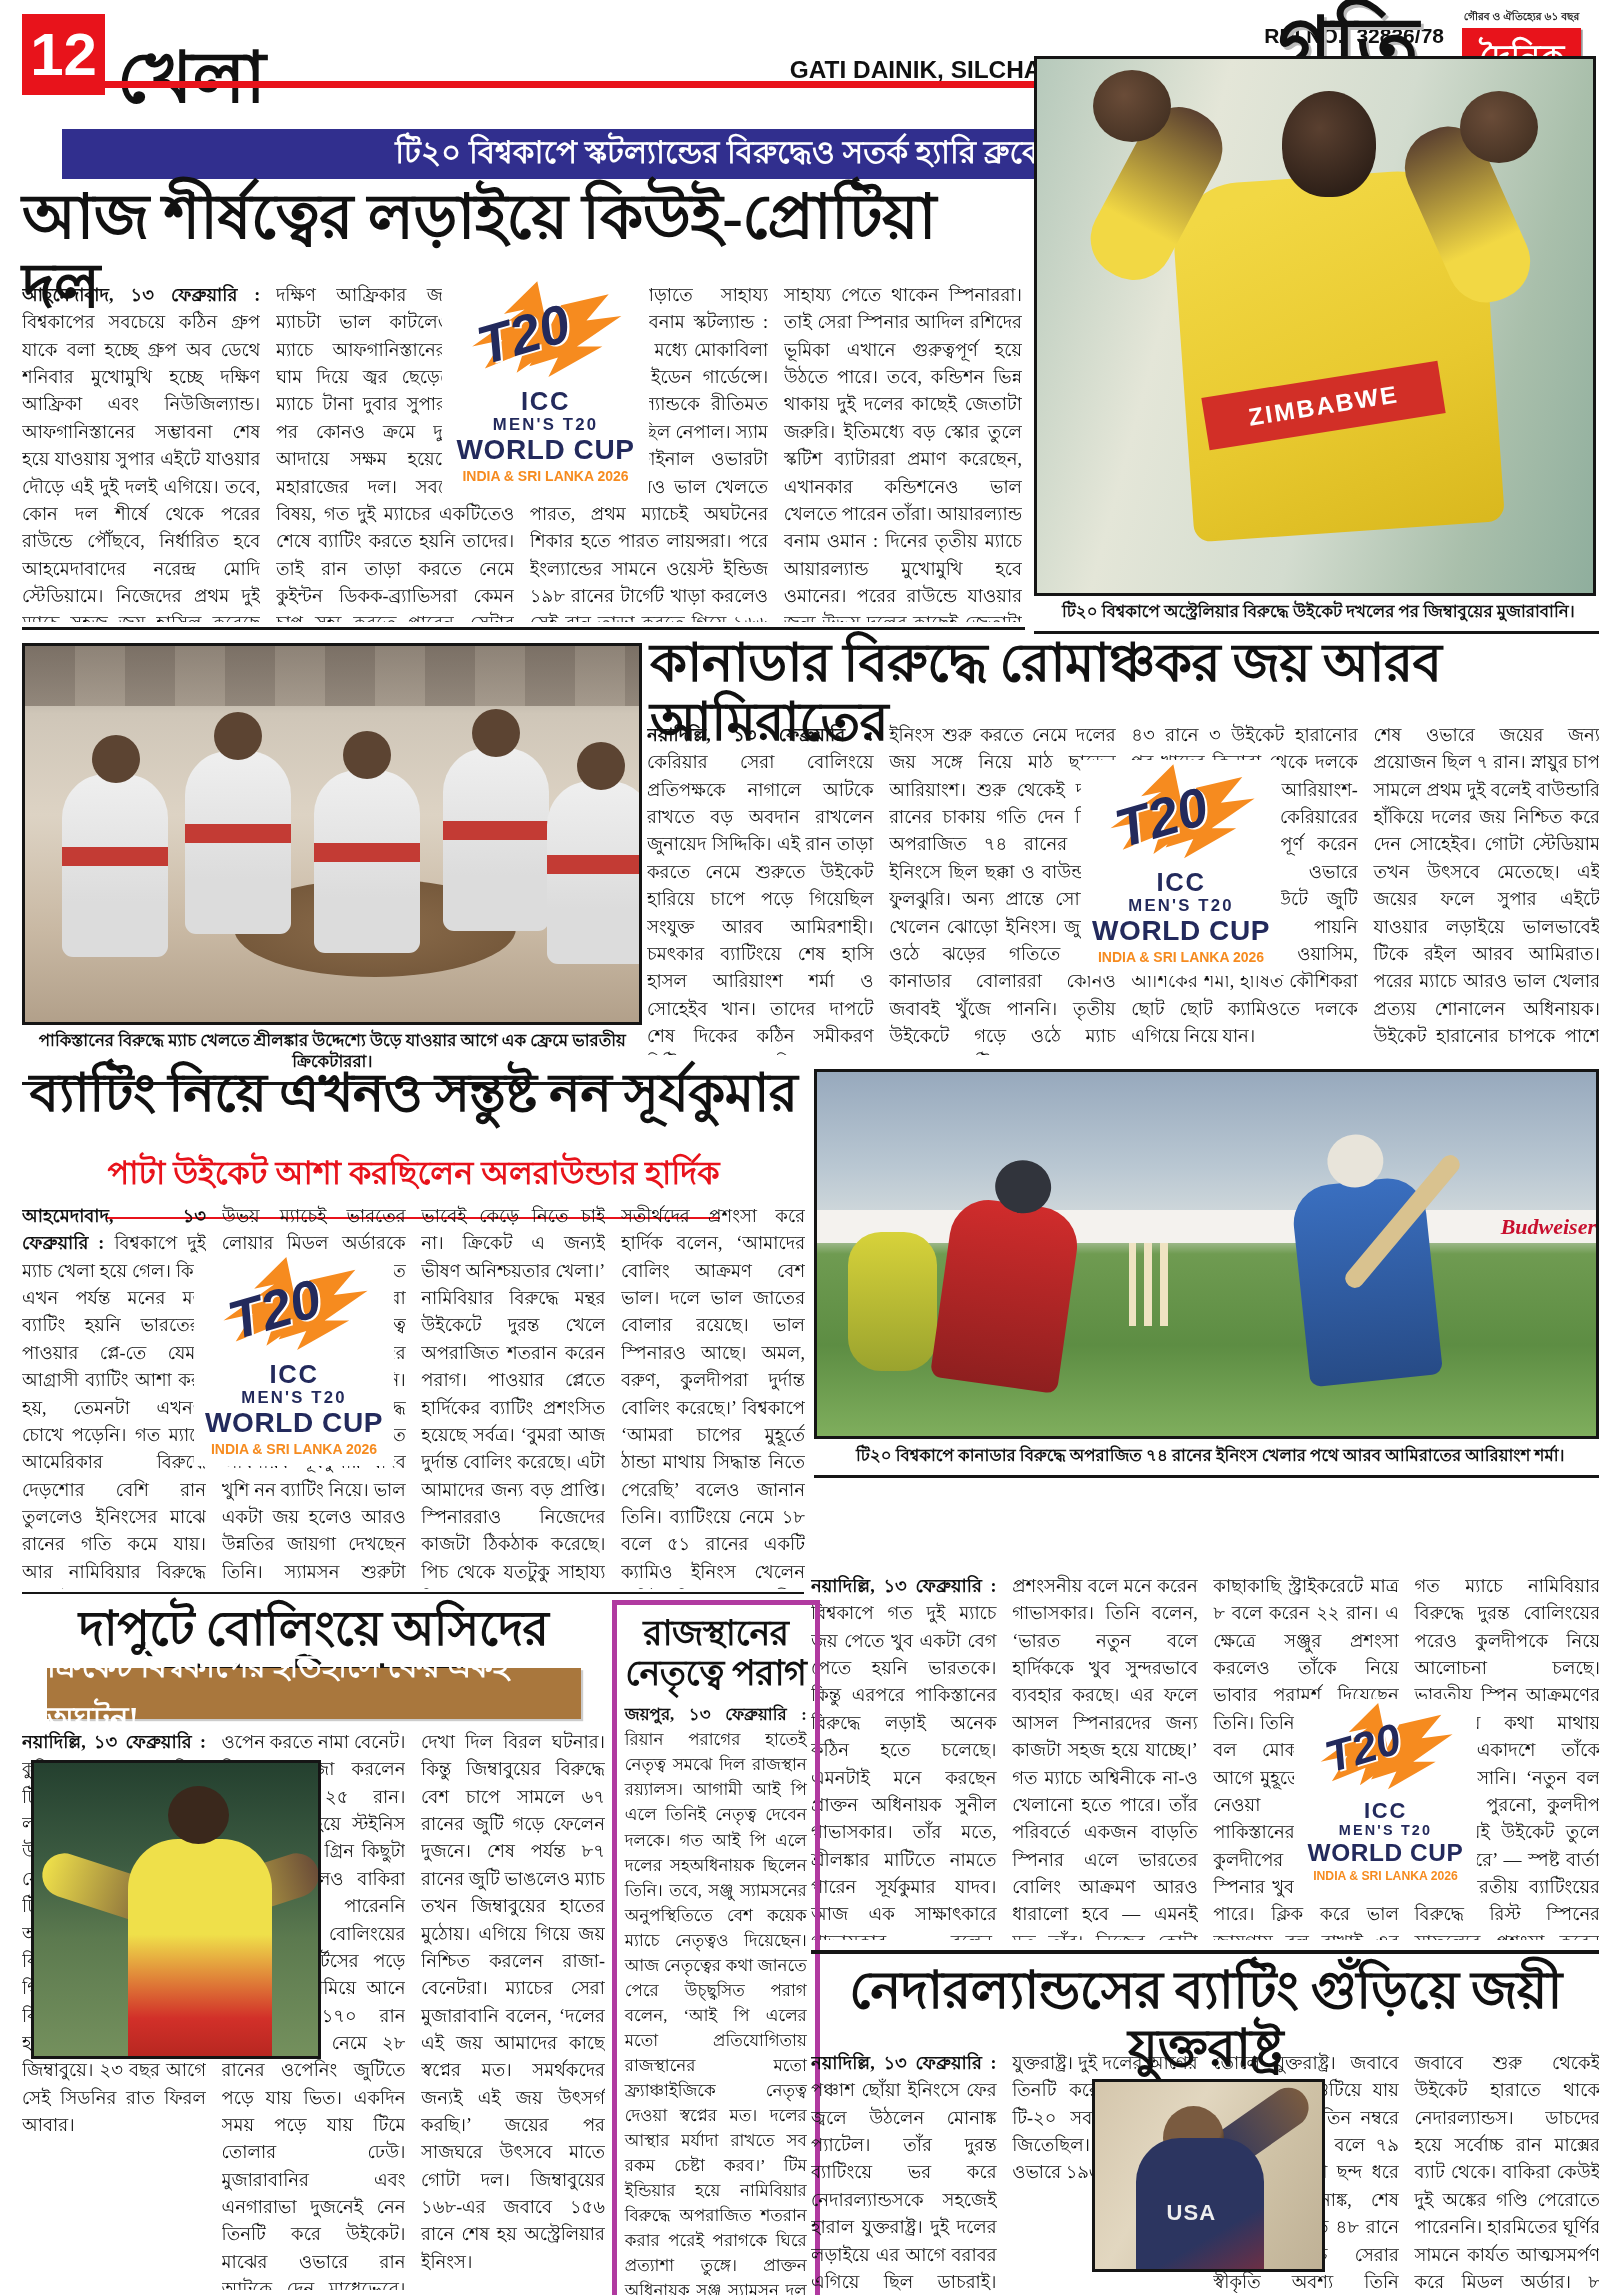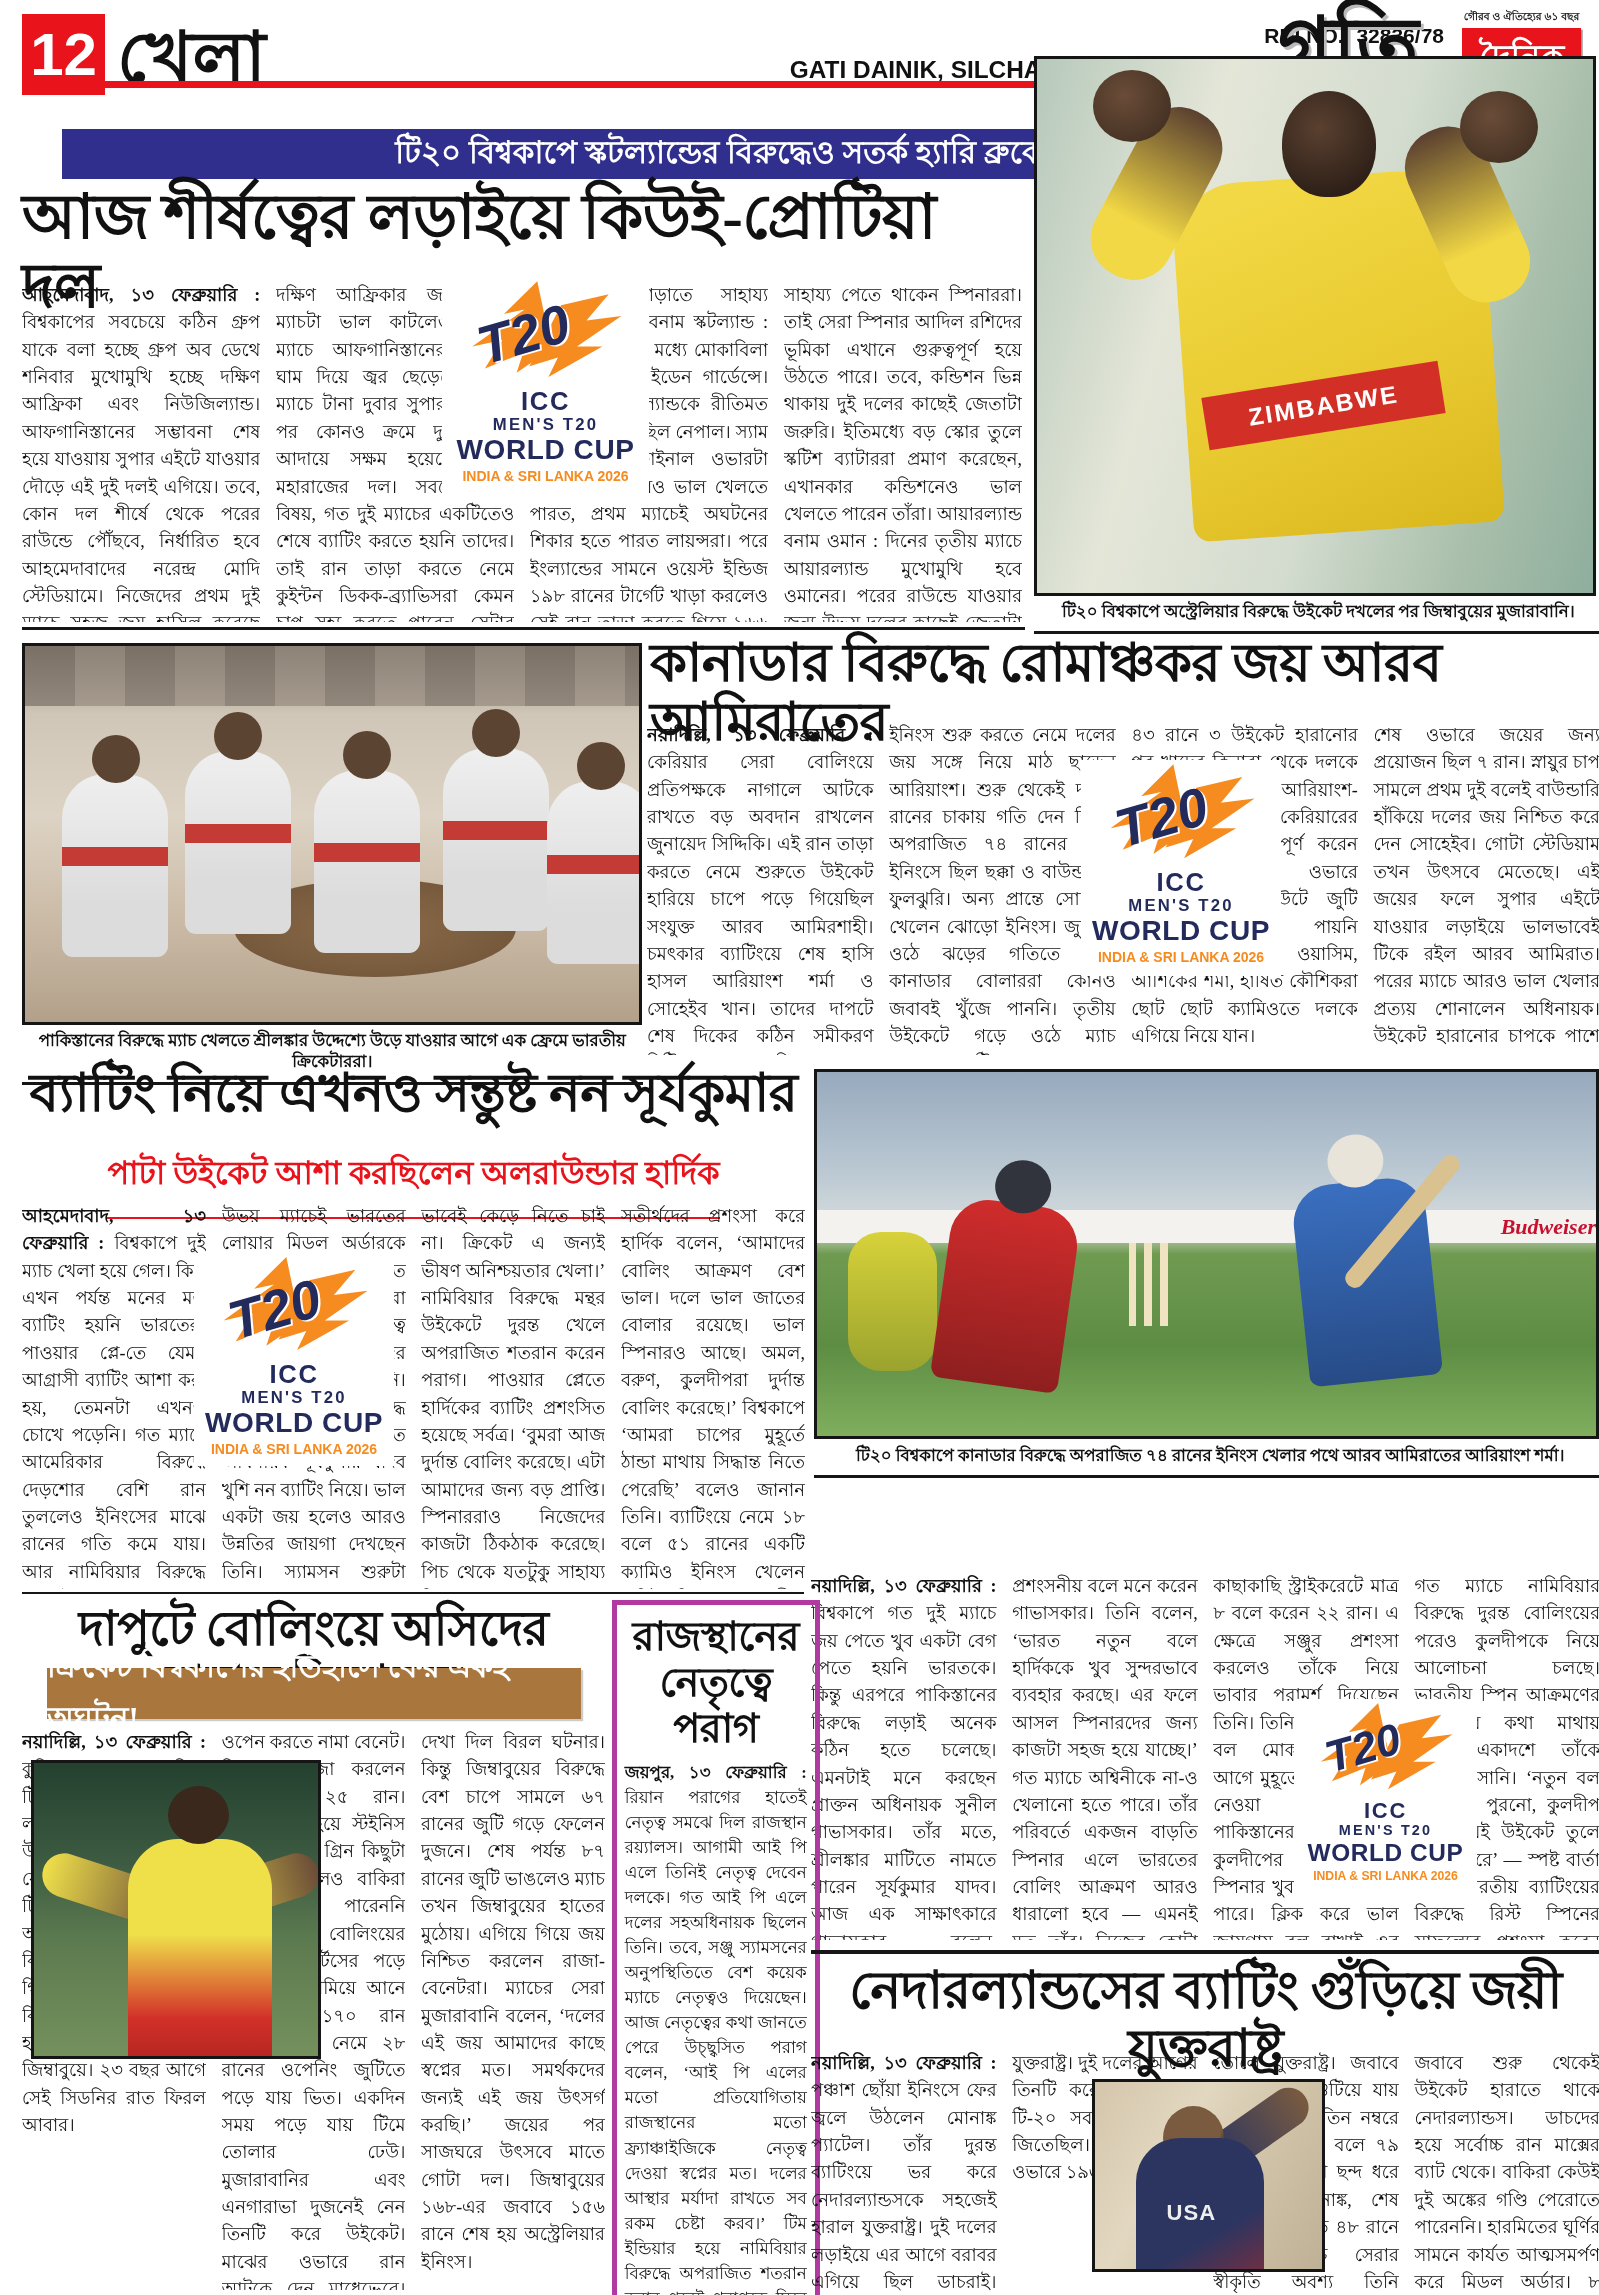--- a/index.html
+++ b/index.html
@@ -2,21 +2,21 @@
 <html style="font-size:9px"><head>
 <meta charset="utf-8">
 <style>
   html,body{margin:0;padding:0;background:#ffffff;}
   #canvas{position:relative;width:1600px;height:2295px;background:#fff;overflow:hidden;
           font-family:"Liberation Serif",serif;color:#111;}
   .abs{position:absolute;}
   
   .pagenum{background:#e8131b;color:#fff;font:bold 60px "Liberation Sans",sans-serif;
            width:83px;height:81px;display:flex;align-items:center;justify-content:center;}
-  .section-title{font-weight:bold;font-size:71px;line-height:1;}
+  .section-title{font-weight:bold;font-size:71px;line-height:1;margin-top:20px;}
   .hdr-right{text-align:right;font-family:"Liberation Sans",sans-serif;font-weight:bold;}
   .rni{font-size:21px;}
   .edition{font-size:24.4px;margin-top:7.8px;}
   .brand-bn{font-weight:bold;font-size:83px;line-height:1;text-shadow:2.8px 2.8px 0 #bbb;}
   .daily-box{width:119px;text-align:center;font-family:"Liberation Sans",sans-serif;}
   .daily-tag{font-size:10.6px;font-weight:bold;color:#222;}
   .daily-red{background:#e8131b;color:#fff;font-weight:bold;font-size:34px;
              font-family:"Liberation Serif",serif;padding:3.3px 2.2px;margin:2.2px 0;
              box-shadow:1.7px 1.7px 0 #999;}
   .daily-small{font-size:8.3px;color:#333;line-height:1.3;}
@@ -95,21 +95,21 @@
   .wcl-art{position:relative;width:92%;height:50%;}
   .wcl-art svg{position:absolute;left:0;top:0;width:100%;height:100%;}
   .wcl-mark{position:absolute;left:14%;top:22%;font:italic 900 54px "Liberation Sans",sans-serif;
             color:#232a5c;transform:rotate(-16deg);text-shadow:1.7px 1.7px 0 #fff;}
   .wcl-icc{font-weight:800;font-size:25.6px;color:#232a5c;letter-spacing:1.7px;line-height:1.05;}
   .wcl-mens{font-weight:700;font-size:16.7px;color:#232a5c;letter-spacing:2.2px;line-height:1.2;}
   .wcl-cup{font-weight:800;font-size:28px;color:#232a5c;letter-spacing:0.6px;line-height:1.1;}
   .wcl-host{font-weight:800;font-size:14px;color:#f68b1f;margin-top:2.2px;}
   
   .magenta-box{border:5.6px solid #b03aa0;padding:9px 7.8px;overflow:hidden;}
-  .magenta-box .headline{font-size:40px;line-height:1.15;}
+  .magenta-box .headline{font-size:35px;line-height:1.15;}
   .magenta-box .boxbody{font-size:16.7px;line-height:1.5;text-align:justify;margin-top:7.8px;}
 </style>
 </head>
 <body>
 
 <div id="canvas">
 
   <div class="abs pagenum" style="left:22px;top:14.4px;">
     <span>12</span>
   </div>

